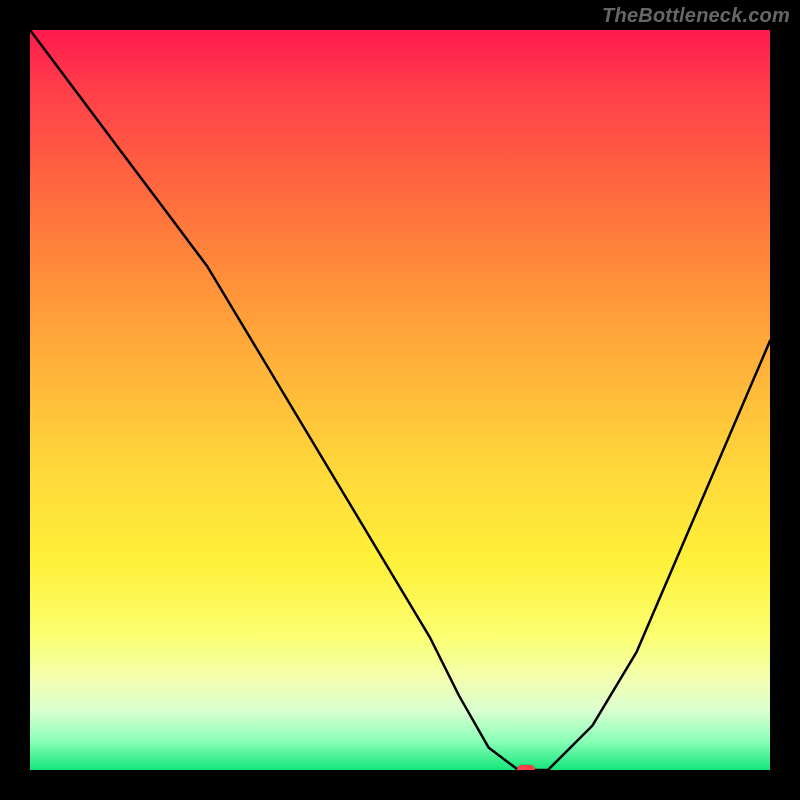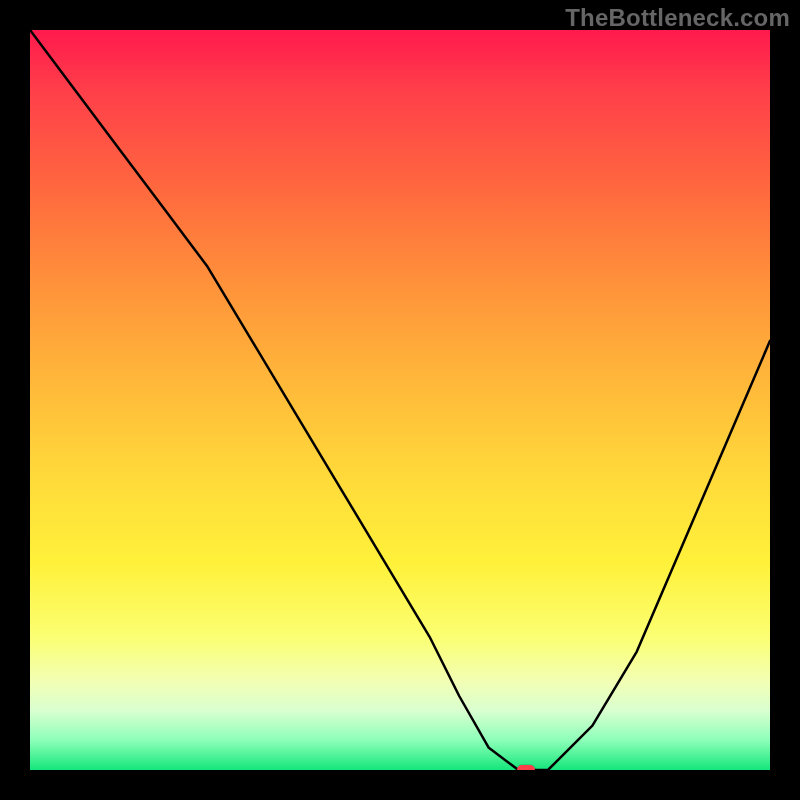--- a/index.html
+++ b/index.html
@@ -15,24 +15,25 @@
     position: relative;
     width: 800px;
     height: 800px;
     background: #000;
   }
   .watermark {
     position: absolute;
     top: 4px;
     right: 10px;
     color: #666;
-    font-size: 24px;
+    font-size: 20px;
     font-weight: 600;
     letter-spacing: 0.2px;
     user-select: none;
+    font-style: italic;
   }
   .plot {
     position: absolute;
     left: 30px;
     top: 30px;
     width: 740px;
     height: 740px;
     overflow: hidden;
   }
   .gradient {

